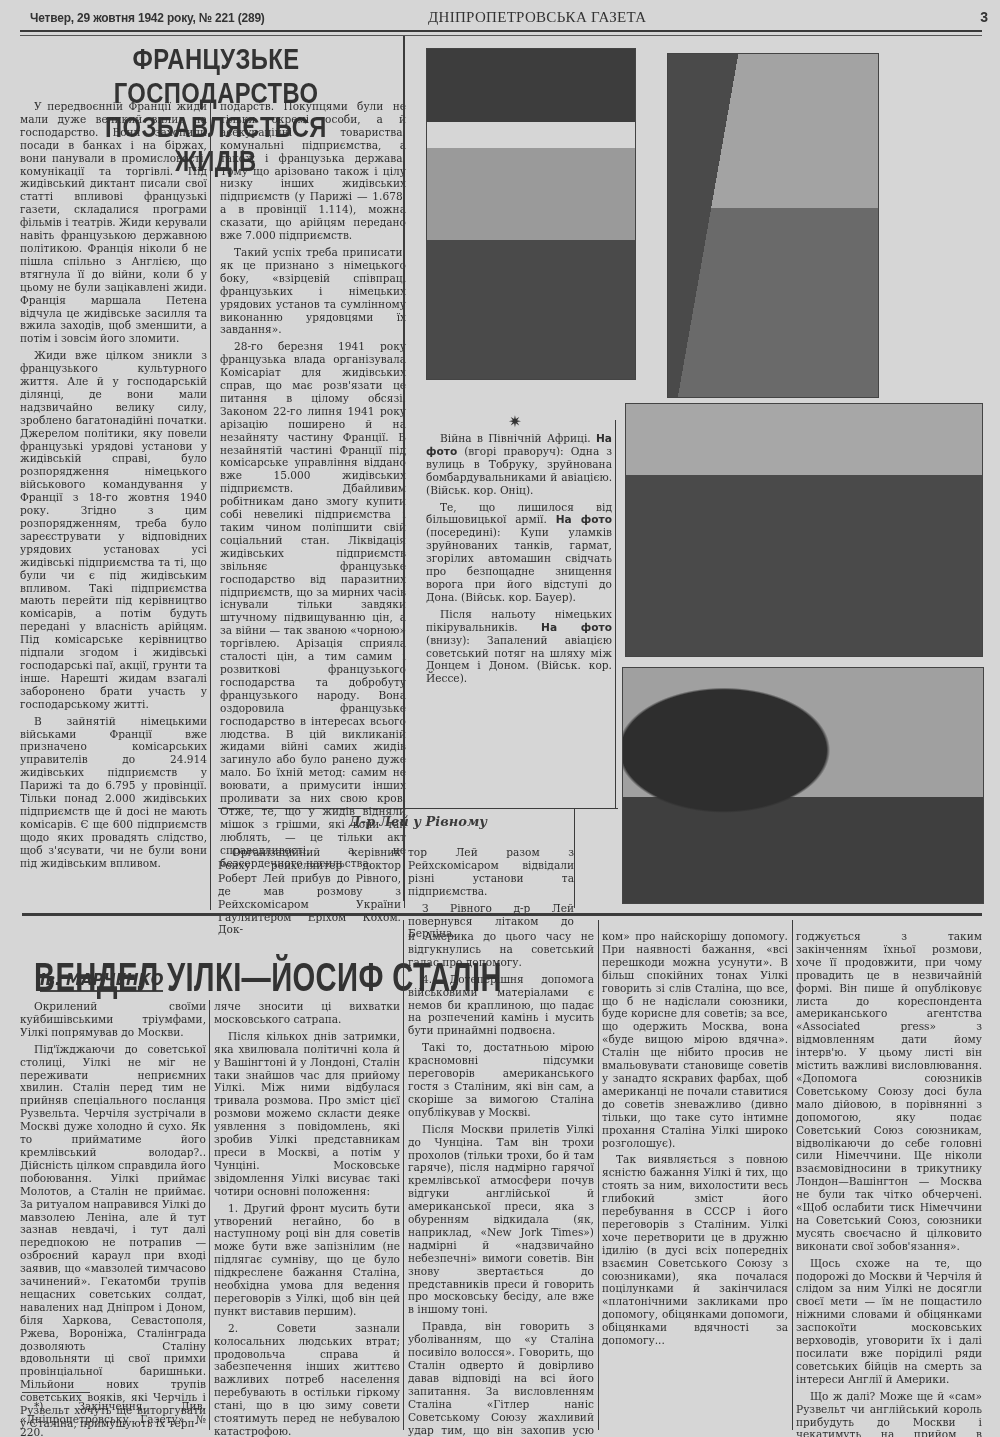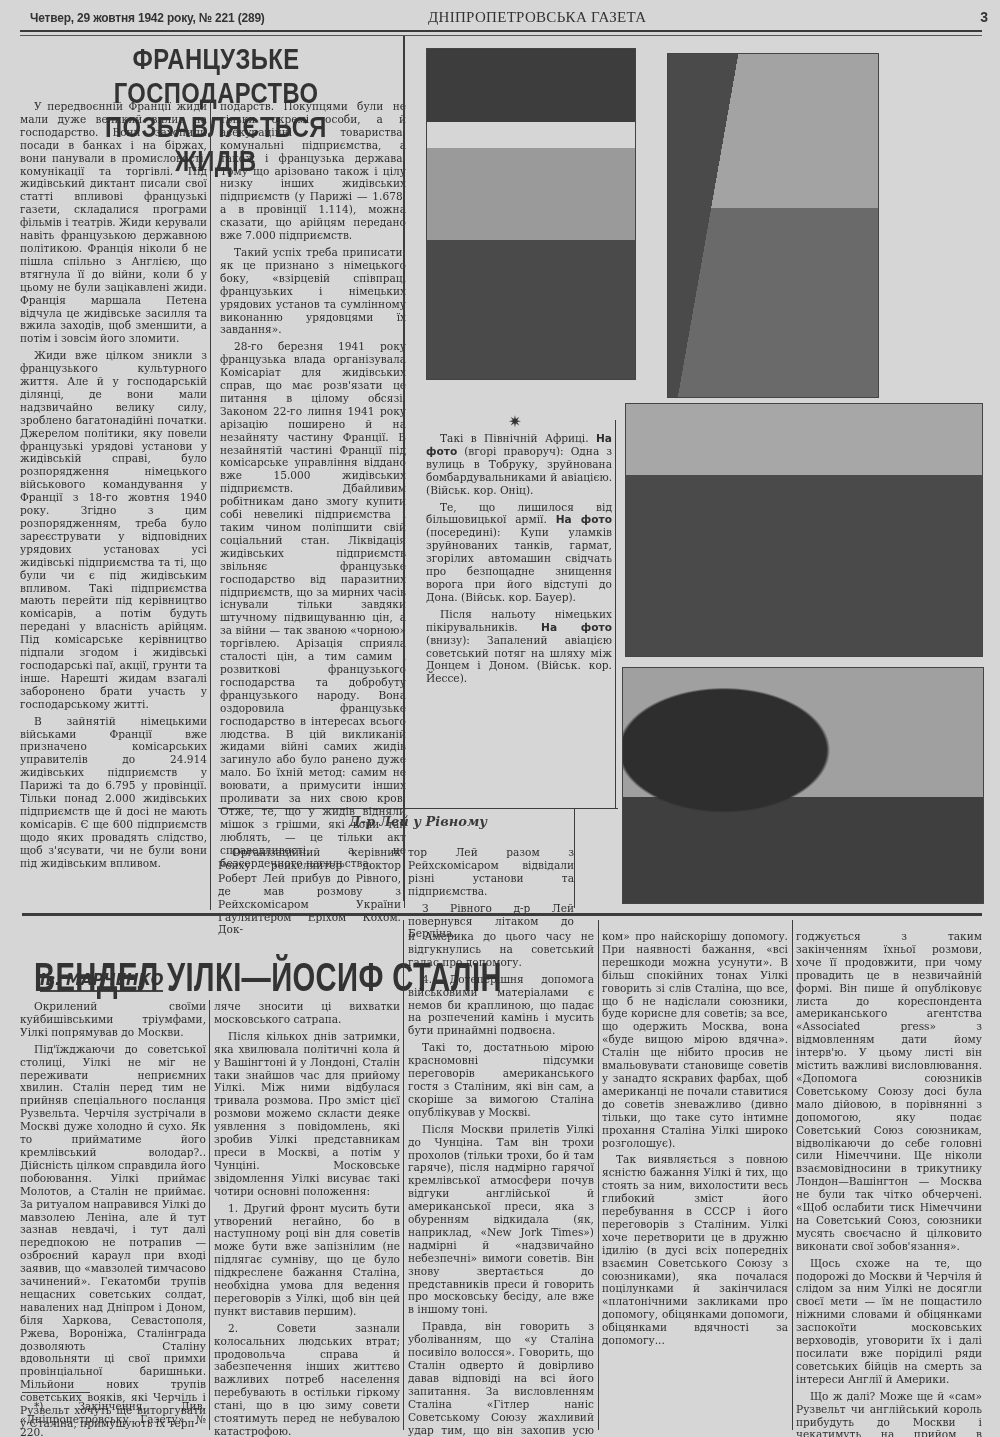--- a/index.html
+++ b/index.html
@@ -101,21 +101,21 @@
   </div>
 <div class="abs vrule" style="left:403px; top:36px; height:865px;"></div>
 
 <div class="abs photo p1" style="left:426px; top:48px; width:208px; height:330px;"></div>
 <div class="abs photo p2" style="left:667px; top:53px; width:210px; height:343px;"></div>
 <div class="abs photo p3" style="left:625px; top:403px; width:356px; height:252px;"></div>
 <div class="abs photo p4" style="left:622px; top:667px; width:360px; height:235px;"></div>
 
 <div class="abs star" style="left:500px; top:412px; width:30px;">✷</div>
 <div class="abs col" id="captions" style="left:426px; top:432px; width:186px;">
-    <p><span>Такі в Північній Африці.</span> <b>На фото</b> <span>(вгорі праворуч): Одна з вулиць в Тобруку, зруйнована бомбардувальниками й авіацією. (Військ. кор. Оніц).</span></p>
+    <p><span>Війна в Північній Африці.</span> <b>На фото</b> <span>(вгорі праворуч): Одна з вулиць в Тобруку, зруйнована бомбардувальниками й авіацією. (Військ. кор. Оніц).</span></p>
     <p><span>Те, що лишилося від більшовицької армії.</span> <b>На фото</b> <span>(посередині): Купи уламків зруйнованих танків, гармат, згорілих автомашин свідчать про безпощадне знищення ворога при його відступі до Дона. (Військ. кор. Бауер).</span></p>
     <p><span>Після нальоту німецьких пікірувальників.</span> <b>На фото</b> <span>(внизу): Запалений авіацією советський потяг на шляху між Донцем і Доном. (Військ. кор. Йессе).</span></p>
   </div>
 <div class="abs vrule" style="left:615px; top:420px; height:388px; width:1px;"></div>
 
 <div class="abs hrule" style="left:218px; top:808px; width:400px; height:1px;"></div>
 <div class="abs subhead-italic" style="left:218px; top:814px; width:400px;">Д-р Лей у Рівному</div>
 <div class="abs col" style="left:218px; top:846px; width:183px;">
   <p>Організаційний керівник Рейху рейхсляйтер доктор Роберт Лей прибув до Рівного, де мав розмову з Рейхскомісаром України Гауляйтером Еріхом Кохом. Док-</p>
 </div>

